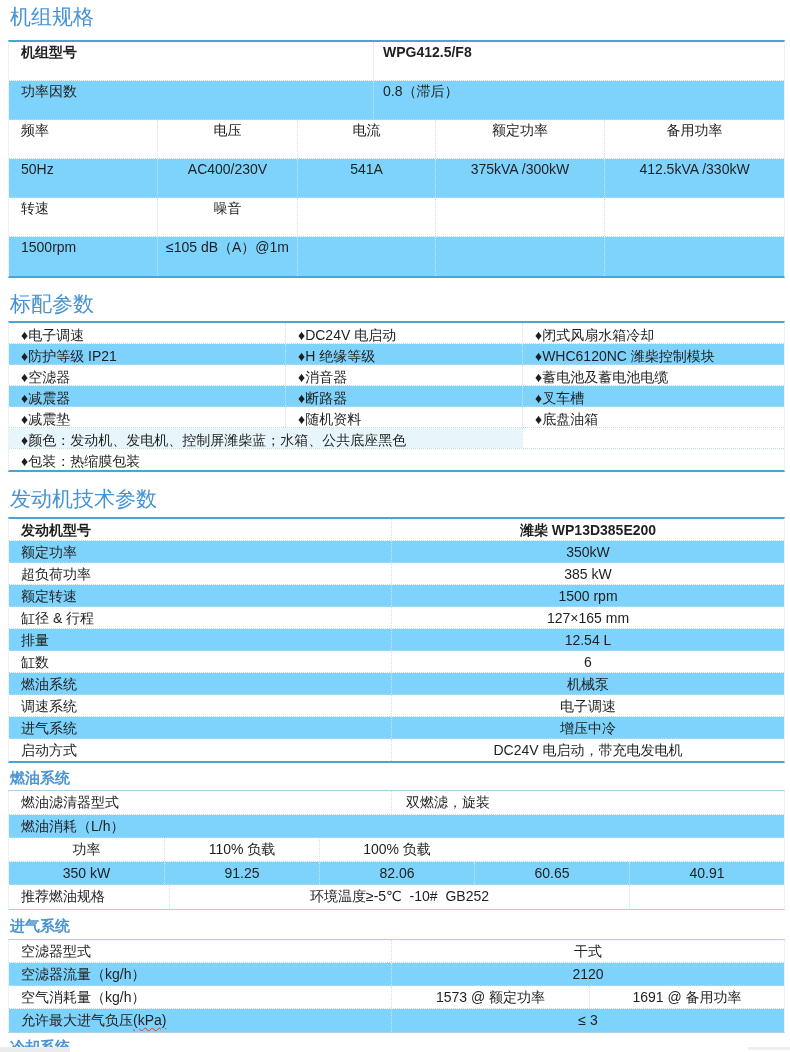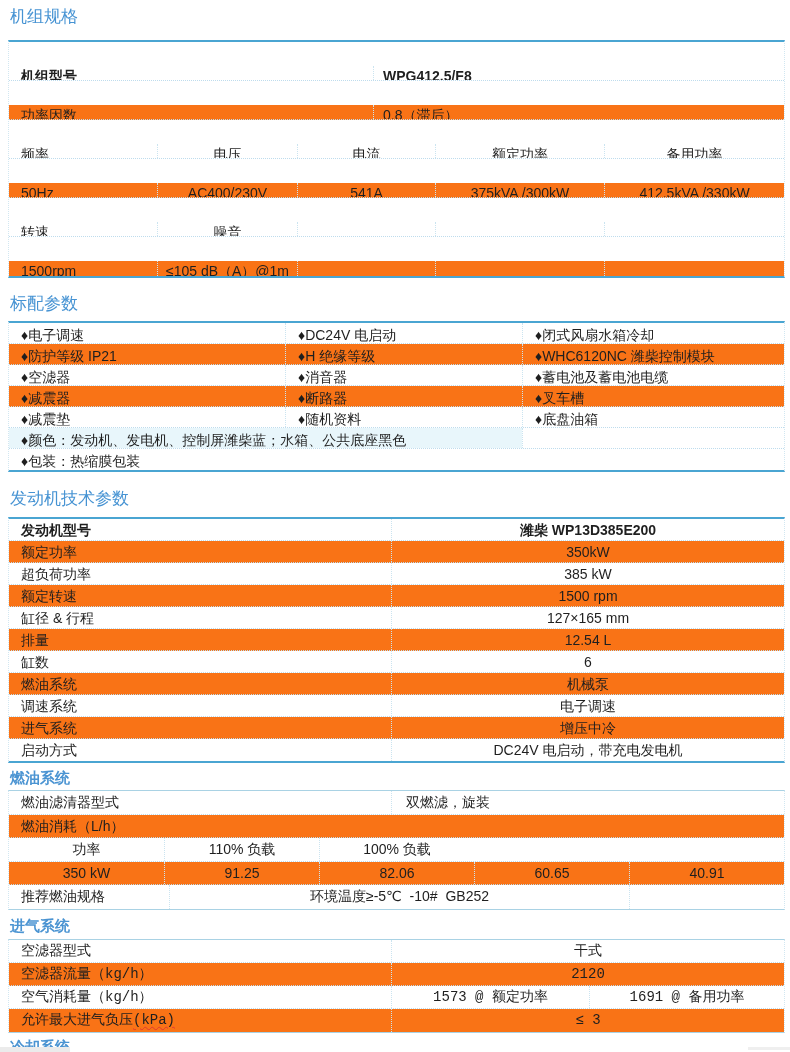--- a/index.html
+++ b/index.html
@@ -1,21 +1,21 @@
 <!DOCTYPE html>
 <html><head>
 <meta charset="utf-8">
 <style>
   * { box-sizing: border-box; margin: 0; padding: 0; }
   html,body { width: 790px; height: 1052px; background: #ffffff; overflow: hidden;
     font-family: "Liberation Sans", "DejaVu Sans", sans-serif;
     color: #1f1f1f; font-size: 14px; position: relative; }
 
   
-  .t-main { color: #4693d3; font-size: 17px; font-weight: normal;
+  .t-main { color: #4693d3; font-size: 21px; font-weight: normal;
             line-height: 22px; margin-left: 10px; }
   .t-sub  { color: #4b94d2; font-size: 15px; font-weight: bold;
             line-height: 20px; margin-left: 10px; }
   #title-unit   { margin-top: 6px; }
   #title-std    { margin-top: 15px; }
   #title-engine { margin-top: 16px; }
   #title-fuel   { margin-top: 5px; }
   #title-intake { margin-top: 6px; }
   #title-cool   { margin-top: 4px; }
 
@@ -30,43 +30,43 @@
   #tbl-fuel   { margin-top: 2px; }
   #tbl-intake { margin-top: 3px; }
   #tbl-cool   { margin-top: 3px; }
 
   .r { display: grid; border-bottom: 1px dotted #bedced; align-items: center; }
   .tbl .r:last-child { border-bottom: none; }
   .r > div { height: 100%; overflow: hidden; white-space: nowrap; }
   .r > div + div { border-left: 1px dotted #cbe4f0; }
 
   
-  #tbl-unit   .r { height: 15px; line-height: 21px; margin-top: 24px; }
+  #tbl-unit   .r { height: 39px; line-height: 21px; }
   #tbl-std    .r { height: 21px; line-height: 25px; }
   #tbl-engine .r { height: 22px;   line-height: 22px; }
   #tbl-fuel   .r { height: 23.5px; line-height: 23px; }
-  #tbl-intake .r { height: 23px;   line-height: 23px; font-family: Liberation Mono, monospace; }
+  #tbl-intake .r { height: 23px;   line-height: 23px; }
   #tbl-cool   .r { height: 20.5px; line-height: 20px; }
 
   
   .cols-split2  { grid-template-columns: 364px 1fr; }                    
   .cols-unit5   { grid-template-columns: 148px 140px 138px 169px 1fr; }  
   .cols-std3    { grid-template-columns: 276px 237px 1fr; }              
   .cols-color   { grid-template-columns: 513px 1fr; }
   .cols-full    { grid-template-columns: 1fr; }
   .cols-two     { grid-template-columns: 382px 1fr; }                    
   .cols-load5   { grid-template-columns: repeat(5, 1fr); }
   .cols-fspec   { grid-template-columns: 160px 460px 1fr; }
   .cols-air     { grid-template-columns: 382px 198px 1fr; }
 
   .lab   { padding-left: 12px; text-align: left; }
   .val-l { padding-left: 9px;  text-align: left; }
   .c     { text-align: center; }
   .b     { font-weight: bold; }
-  .alt   { background: #f97316; }
+  .alt   { background: #7dd3fc; }
   .cell-alt { background: #e8f6fb; }
 
   .wavy { text-decoration: underline; text-decoration-style: wavy;
           text-decoration-color: #e03a2f; text-decoration-thickness: 1px;
           text-underline-offset: 2px; }
 
   
   .artifact { position: absolute; background: #ebebeb; }
   #artifact-left  { left: 0;   top: 1047px; width: 70px; height: 5px; }
   #artifact-right { left: 748px; top: 1047px; width: 42px; height: 3px; background:#efefef; }

